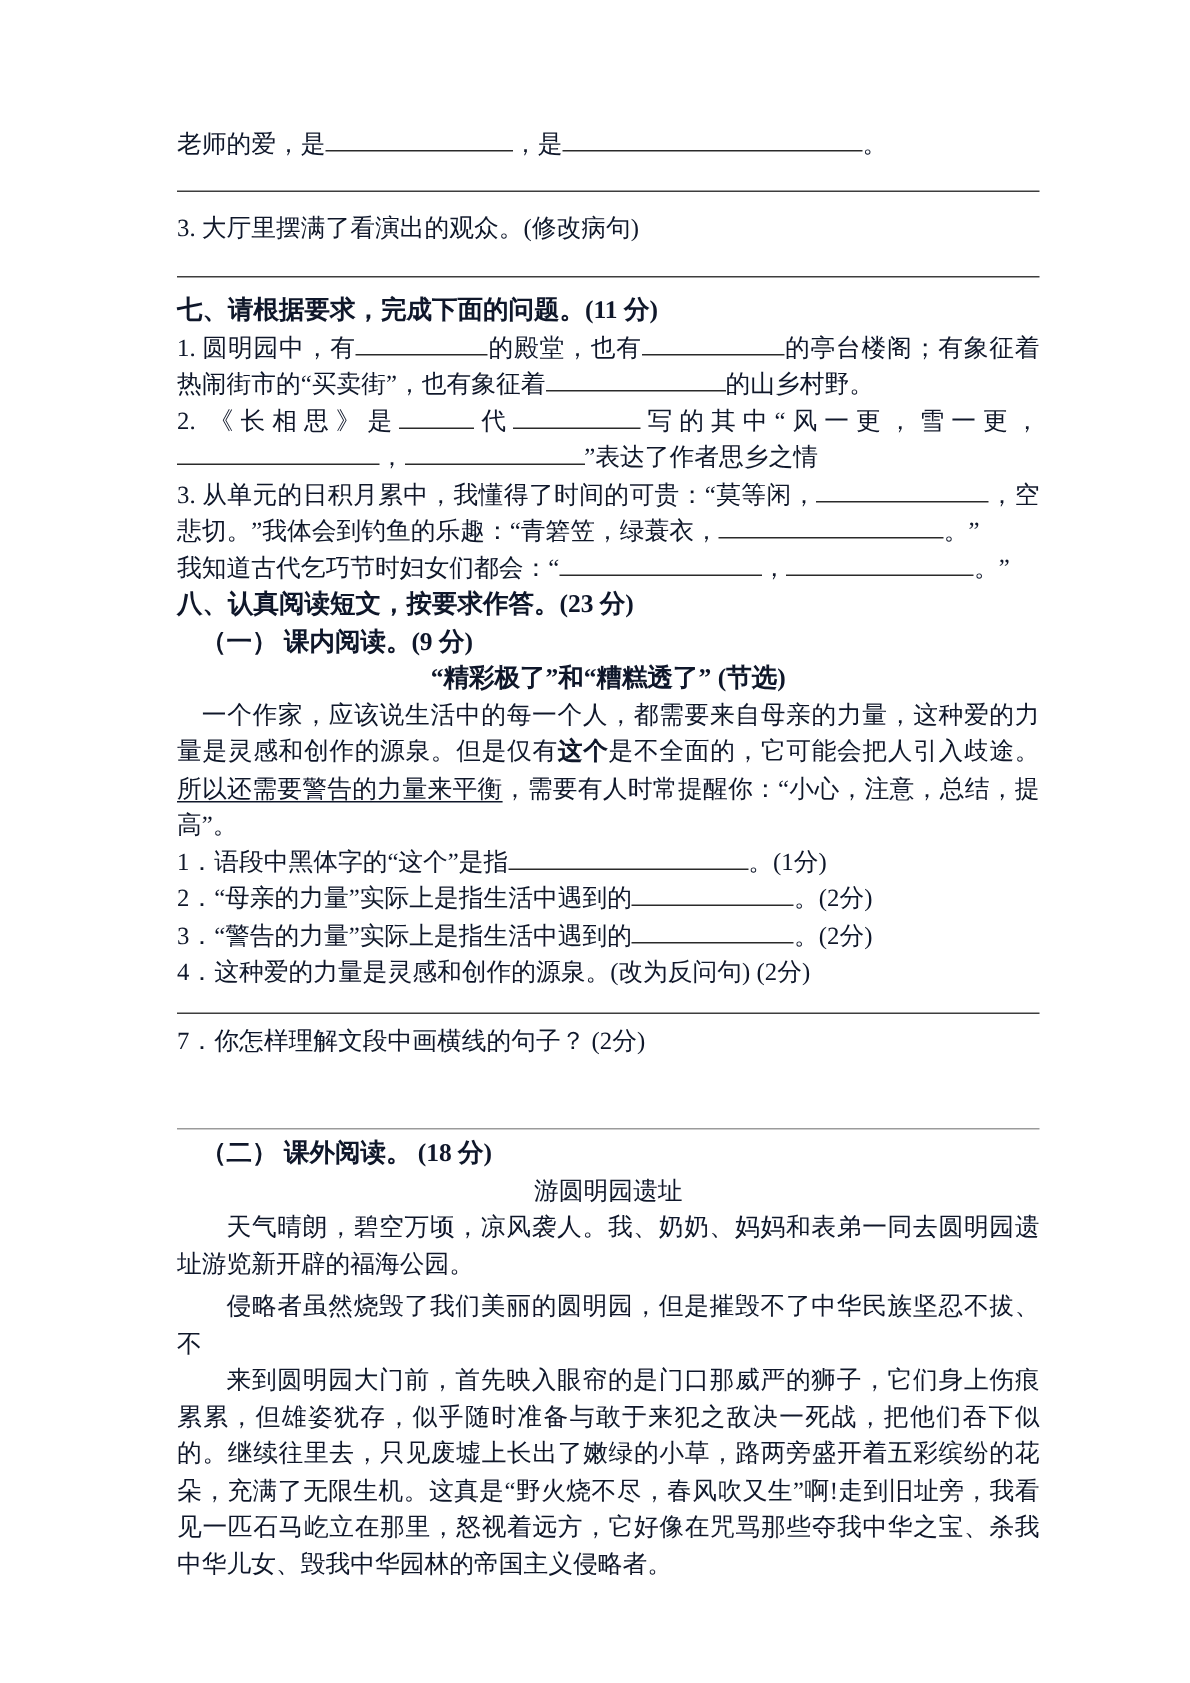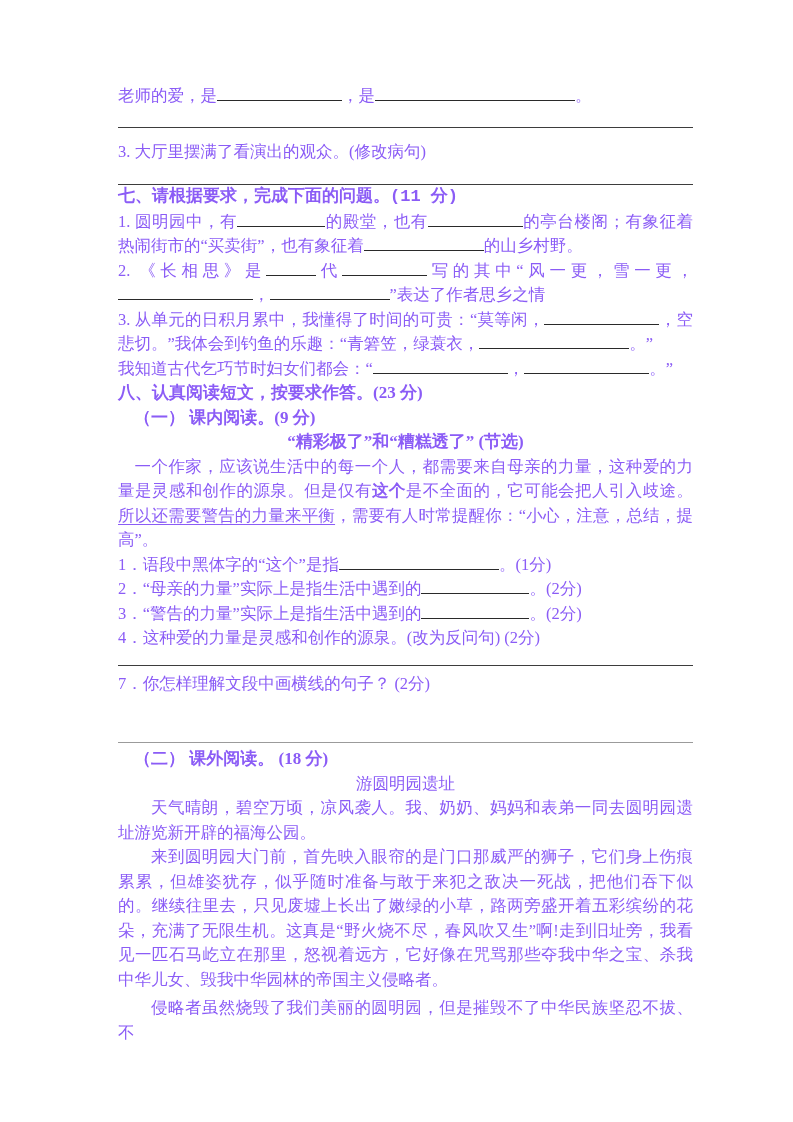--- a/index.html
+++ b/index.html
@@ -3,21 +3,21 @@
 <meta charset="utf-8">
 <style>
   html,body{margin:0;padding:0;background:#ffffff;}
   .page{
     position:relative;
     width:793px;height:1122px;
     background:#ffffff;
     box-sizing:border-box;
     padding:84px 100px 0 118px;
     font-family:"Liberation Serif","DejaVu Serif",serif;
-    color:#8b5cf6;
+    color:#0f172a;
     overflow:hidden;
   }
   .line{
     font-size:16.5px;
     line-height:24.5px;
     text-align:justify;
     text-justify:inter-ideograph;
   }
   .heading{font-weight:bold;font-size:17px;}
   .sub{padding-left:16px;}
@@ -40,35 +40,35 @@
 </style>
 </head>
 <body>
 
 <div class="page">
   <div>
       <div class="line "><span>老师的爱，是</span><span class="blank" style="width: 125px;"></span><span>，是</span><span class="blank" style="width: 200px;"></span><span>。</span></div>
       <div class="rule" style="margin-top: 18px;"></div>
       <div class="line " style="margin-top: 12px;"><span>3. 大厅里摆满了看演出的观众。(修改病句)</span></div>
       <div class="rule" style="margin-top: 20px;"></div>
-      <div class="line heading" style=" font-family: Liberation Mono, monospace;"><span>七、请根据要求，完成下面的问题。(11 分)</span></div>
+      <div class="line heading" style="margin-top: 10px;"><span>七、请根据要求，完成下面的问题。(11 分)</span></div>
       <div class="line "><span>1. 圆明园中，有</span><span class="blank" style="width: 88px;"></span><span>的殿堂，也有</span><span class="blank" style="width: 95px;"></span><span>的亭台楼阁；有象征着热闹街市的“买卖街”，也有象征着</span><span class="blank" style="width: 120px;"></span><span>的山乡村野。</span></div>
       <div class="line "><span>2. 《长相思》是</span><span class="blank" style="width: 50px;"></span><span>代</span><span class="blank" style="width: 85px;"></span><span>写的其中“风一更，雪一更，</span><span class="blank" style="width: 135px;"></span><span>，</span><span class="blank" style="width: 120px;"></span><span>”表达了作者思乡之情</span></div>
       <div class="line "><span>3. 从单元的日积月累中，我懂得了时间的可贵：“莫等闲，</span><span class="blank" style="width: 115px;"></span><span>，空悲切。”我体会到钓鱼的乐趣：“青箬笠，绿蓑衣，</span><span class="blank" style="width: 150px;"></span><span>。”</span></div>
       <div class="line "><span>我知道古代乞巧节时妇女们都会：“</span><span class="blank" style="width: 135px;"></span><span>，</span><span class="blank" style="width: 125px;"></span><span>。”</span></div>
       <div class="line heading"><span>八、认真阅读短文，按要求作答。(23 分)</span></div>
       <div class="line heading sub"><span>（一） 课内阅读。(9 分)</span></div>
       <div class="line heading center"><span>“精彩极了”和“糟糕透了” (节选)</span></div>
       <div class="line indent1"><span>一个作家，应该说生活中的每一个人，都需要来自母亲的力量，这种爱的力量是灵感和创作的源泉。但是仅有</span><span class="b">这个</span><span>是不全面的，它可能会把人引入歧途。</span><span class="u">所以还需要警告的力量来平衡</span><span>，需要有人时常提醒你：“小心，注意，总结，提高”。</span></div>
       <div class="line "><span>1．语段中黑体字的“这个”是指</span><span class="blank" style="width: 160px;"></span><span>。(1分)</span></div>
       <div class="line "><span>2．“母亲的力量”实际上是指生活中遇到的</span><span class="blank" style="width: 108px;"></span><span>。(2分)</span></div>
       <div class="line "><span>3．“警告的力量”实际上是指生活中遇到的</span><span class="blank" style="width: 108px;"></span><span>。(2分)</span></div>
       <div class="line "><span>4．这种爱的力量是灵感和创作的源泉。(改为反问句) (2分)</span></div>
       <div class="rule" style="margin-top: 14px;"></div>
       <div class="line " style="margin-top: 6px;"><span>7．你怎样理解文段中画横线的句子？ (2分)</span></div>
       <div class="rule gray" style="margin-top: 46px;"></div>
       <div class="line heading sub" style="margin-top: 4px;"><span>（二） 课外阅读。 (18 分)</span></div>
       <div class="line center"><span>游圆明园遗址</span></div>
       <div class="line indent2"><span>天气晴朗，碧空万顷，凉风袭人。我、奶奶、妈妈和表弟一同去圆明园遗址游览新开辟的福海公园。</span></div>
+      <div class="line indent2" style="margin-top: 4px;"><span>侵略者虽然烧毁了我们美丽的圆明园，但是摧毁不了中华民族坚忍不拔、不</span></div>
       <div class="line indent2"><span>来到圆明园大门前，首先映入眼帘的是门口那威严的狮子，它们身上伤痕累累，但雄姿犹存，似乎随时准备与敢于来犯之敌决一死战，把他们吞下似的。继续往里去，只见废墟上长出了嫩绿的小草，路两旁盛开着五彩缤纷的花朵，充满了无限生机。这真是“野火烧不尽，春风吹又生”啊!走到旧址旁，我看见一匹石马屹立在那里，怒视着远方，它好像在咒骂那些夺我中华之宝、杀我中华儿女、毁我中华园林的帝国主义侵略者。</span></div>
-      <div class="line indent2" style="margin-top: 4px;"><span>侵略者虽然烧毁了我们美丽的圆明园，但是摧毁不了中华民族坚忍不拔、不</span></div>
     </div>
 </div>
 
 </body></html>

